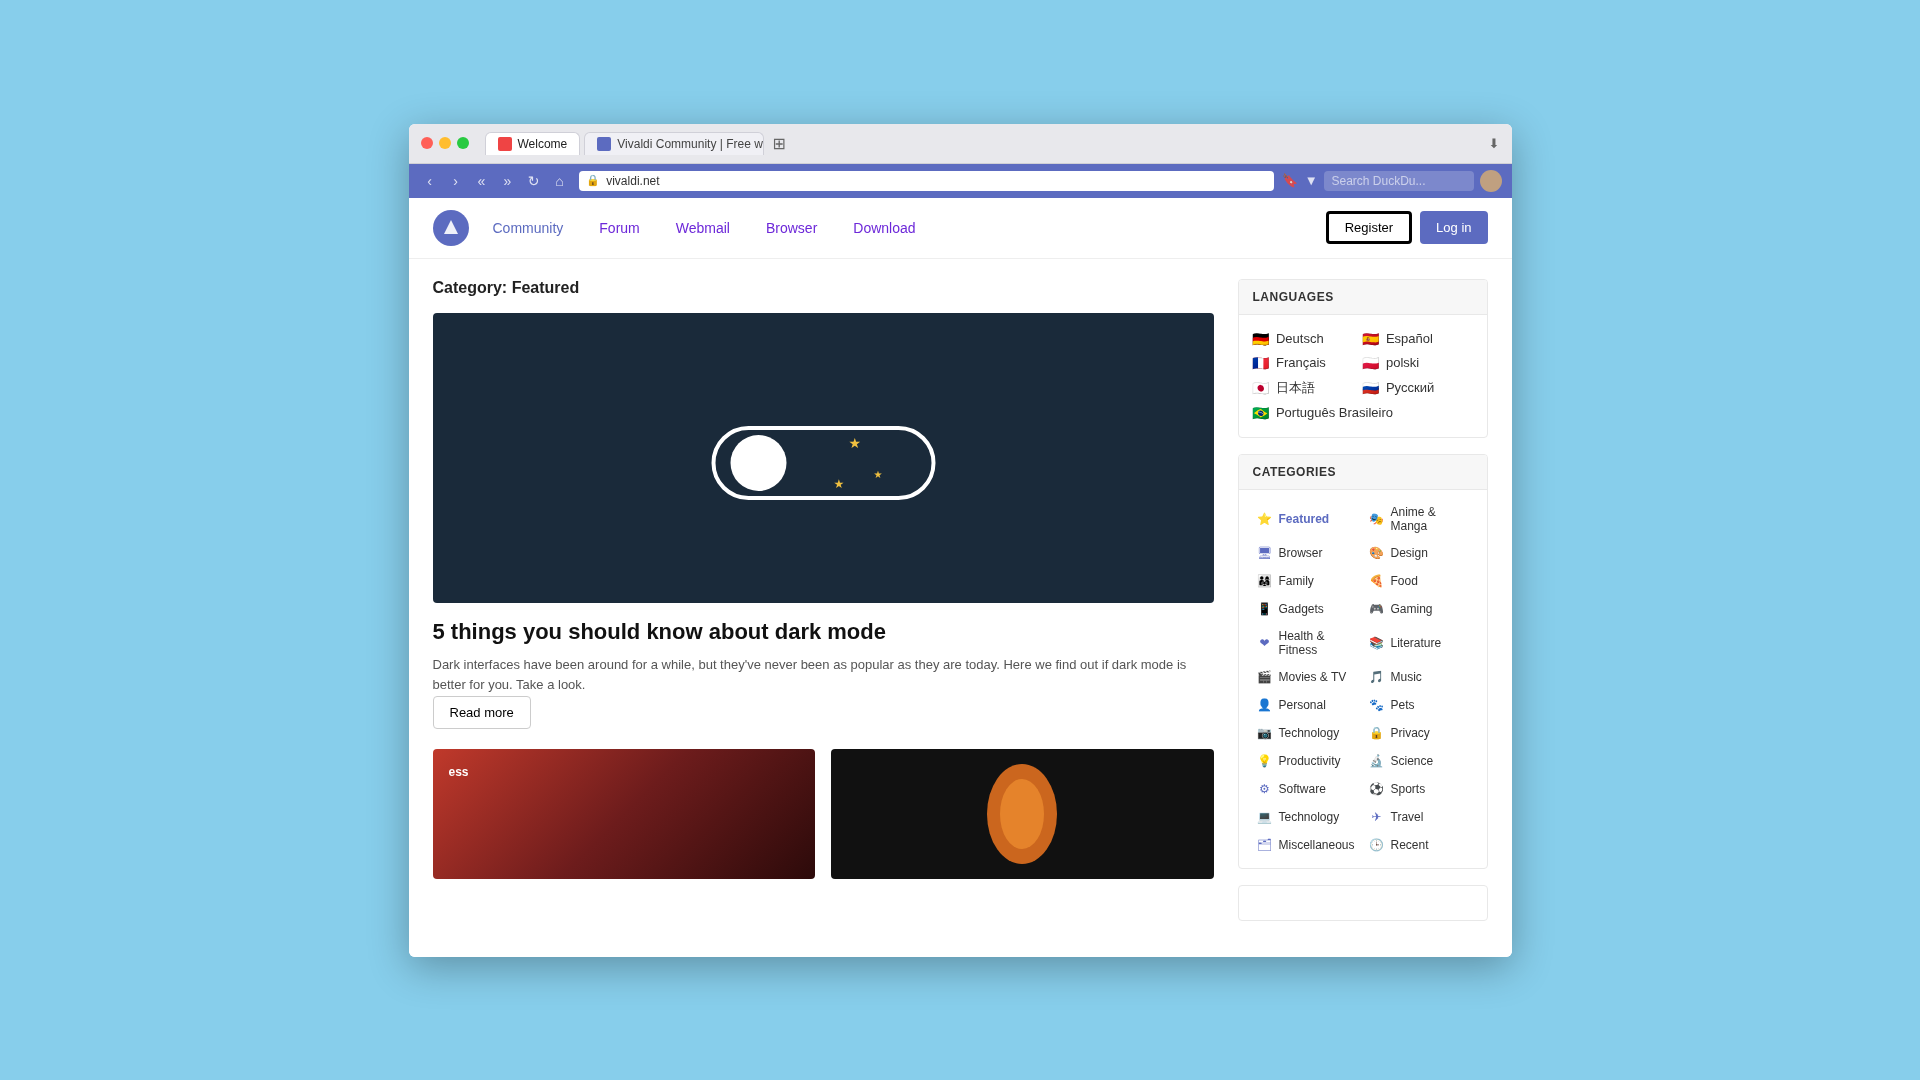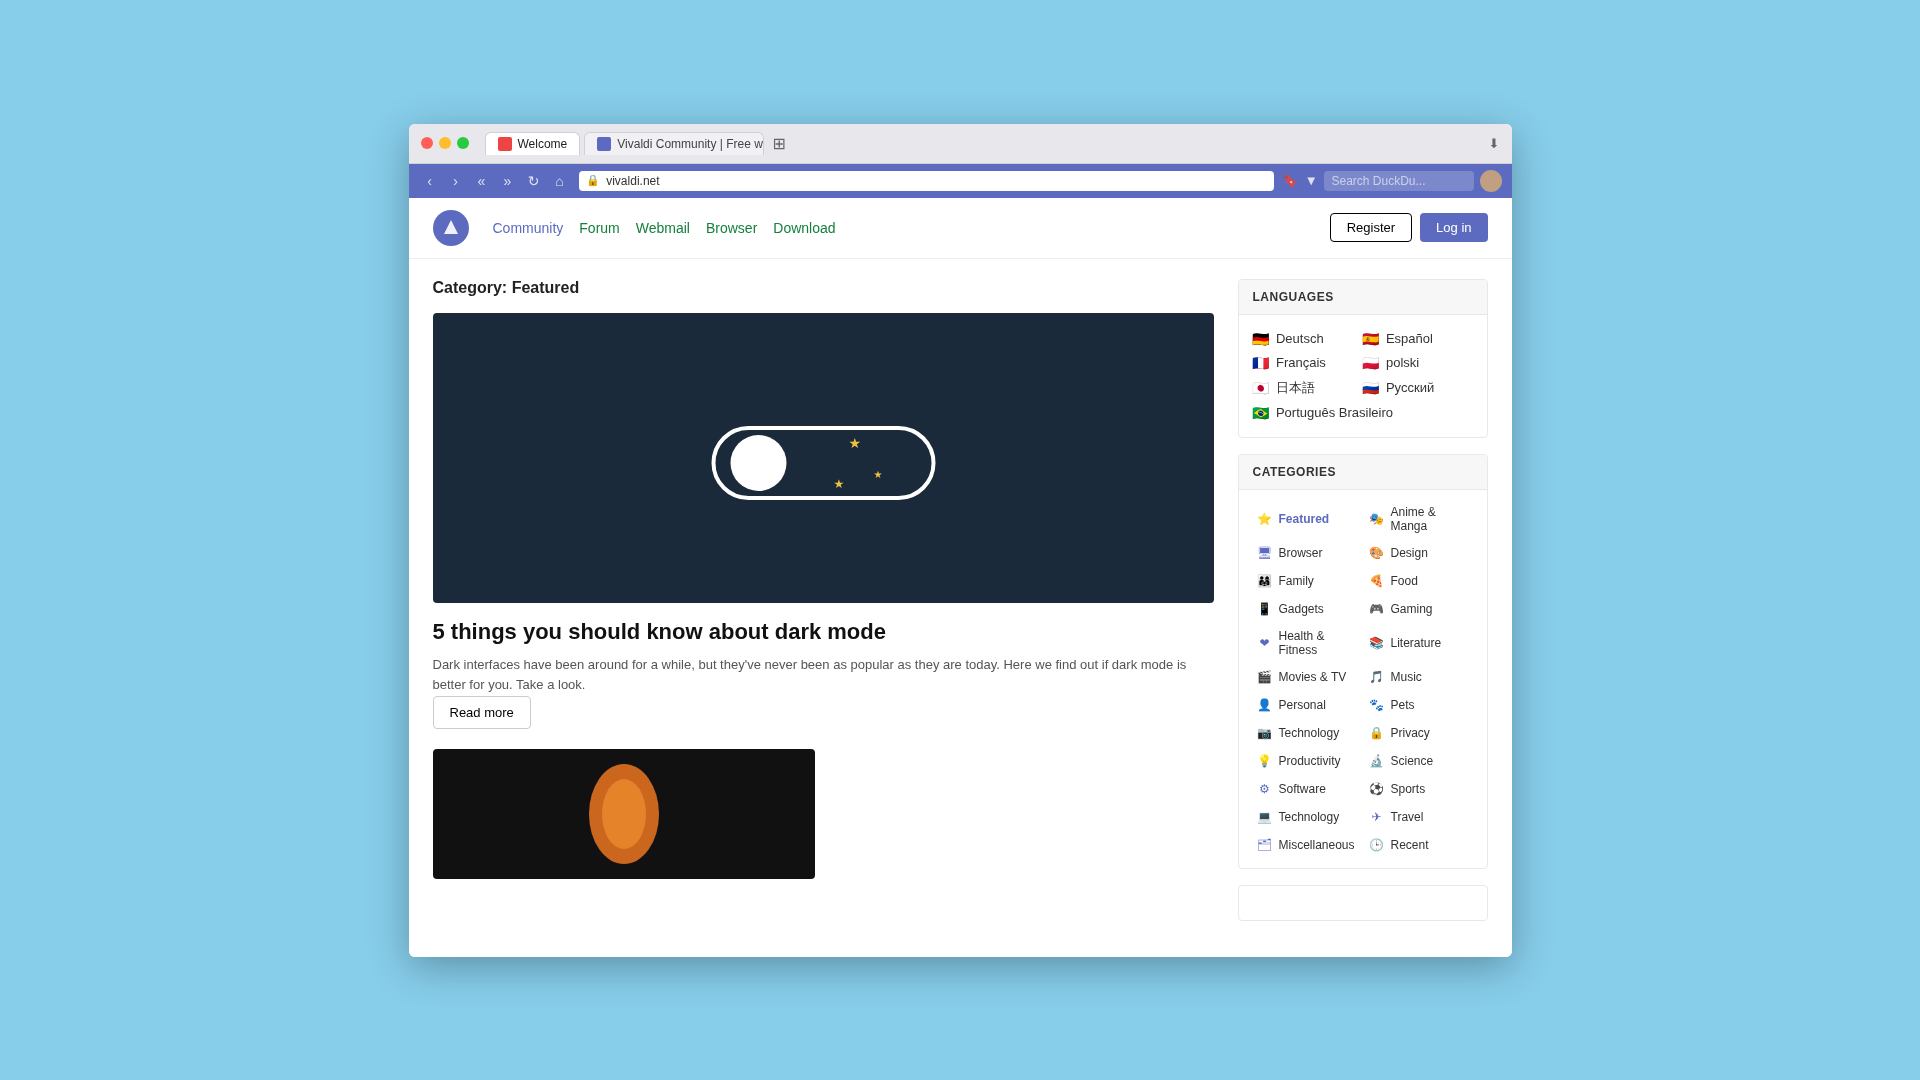--- a/index.html
+++ b/index.html
@@ -163,37 +163,37 @@
       width: 36px; height: 36px;
       background: #5c6bc0;
       border-radius: 50%;
       display: flex; align-items: center; justify-content: center;
       color: #fff;
       font-size: 18px;
       font-weight: bold;
     }
 
     .site-nav-links {
-      display: flex; gap: 16px; align-items: flex-start;
+      display: flex; gap: 36px; align-items: flex-start;
       flex: 1;
     }
 
     .nav-link {
       font-size: 14px;
-      color: #15803d;
+      color: #6d28d9;
       text-decoration: none;
       cursor: pointer;
     }
 
     .nav-link.active { color: #5c6bc0; font-weight: 500; }
 
     .nav-auth { display: flex; gap: 8px; margin-left: auto; }
 
     .btn-register {
-      border: 1px solid #000000;
+      border: 3px solid #000000;
       background: #fff;
       padding: 6px 16px;
       border-radius: 4px;
       font-size: 13px;
       cursor: pointer;
     }
 
     .btn-login {
       border: none;
       background: #5c6bc0;
@@ -511,20 +511,25 @@
             <text x="280" y="175" fill="#f0c040" font-size="12">★</text>
           </svg>
         </div>
 
         <h2 class="post-title">5 things you should know about dark mode</h2>
         <p class="post-excerpt">Dark interfaces have been around for a while, but they've never been as popular as they are today. Here we find out if dark mode is better for you. Take a look.</p>
         <button class="btn-read-more">Read more</button>
 
         
         <div class="post-grid">
+          <div class="post-card post-card-1">
+            <div class="post-card-text">
+              <span>ess</span>
+            </div>
+          </div>
           <div class="post-card post-card-2">
 
             <svg width="100" height="110" viewBox="0 0 100 110">
               <ellipse cx="50" cy="55" rx="35" ry="50" fill="#e07020" opacity="0.9"></ellipse>
               <ellipse cx="50" cy="55" rx="22" ry="35" fill="#f09030" opacity="0.7"></ellipse>
             </svg>
           </div>
         </div>
 
       </div>

